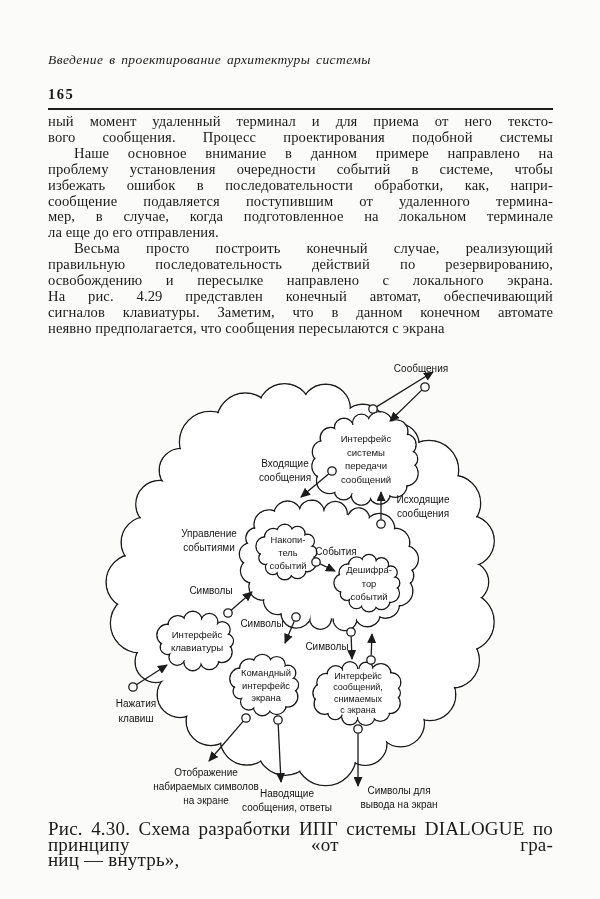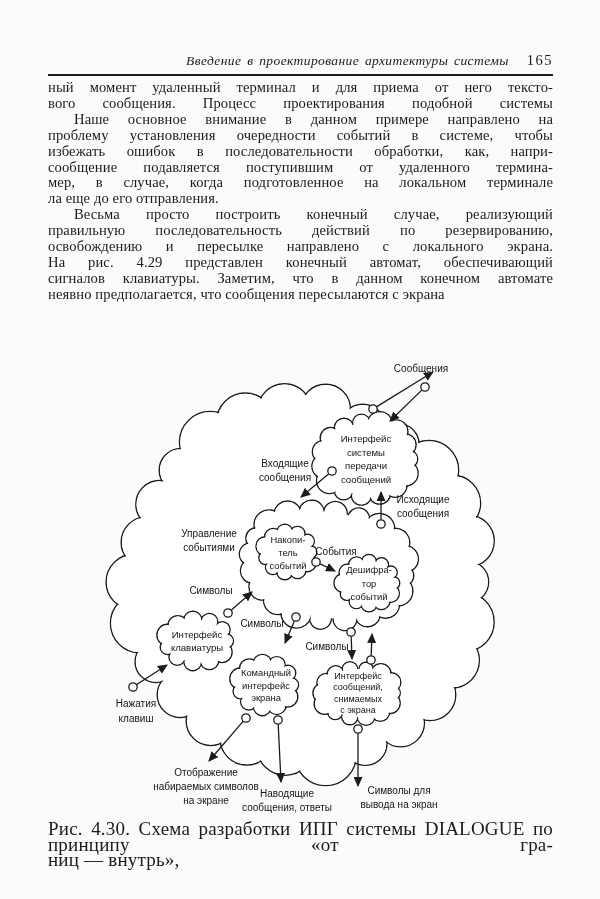--- a/index.html
+++ b/index.html
@@ -2,23 +2,23 @@
 <html><head>
 <meta charset="utf-8">
 <style>
   html,body{margin:0;padding:0;}
   .page{
     position:relative;width:600px;height:899px;overflow:hidden;
     background:#fbfbf9;color:#1b1b1b;
     font-family:"Liberation Serif",serif;
   }
   .content{position:absolute;left:48px;top:52px;width:505px;}
-  .rh{display:flex;align-items:baseline;justify-content:flex-end;gap:18px;
-      font-style:italic;font-size:13.5px;letter-spacing:.4px;word-spacing:2px;}
-  .rh-page{font-style:normal;font-size:14.5px;letter-spacing:1.5px;font-weight:400;}
+  .rh{display:flex;align-items:baseline;justify-content:center;gap:18px;
+      font-style:italic;font-size:13.5px;letter-spacing:.4px;word-spacing:2px;flex-direction:column;}
+  .rh-page{font-style:normal;font-size:14.5px;letter-spacing:1.5px;font-weight:700;}
   .rule{height:2px;background:#1b1b1b;margin-top:5px;}
   #body-text{margin-top:4px;font-size:14.6px;line-height:15.9px;letter-spacing:.1px;}
   .tline{text-align:justify;text-align-last:justify;}
   .tline.last{text-align-last:left;}
   .para.indent .tline:first-child{text-indent:26px;}
   #diagram{position:absolute;left:0;top:0;width:600px;height:899px;}
   .caption{position:absolute;left:48px;top:821px;width:505px;
            font-size:19px;line-height:15.6px;letter-spacing:.2px;}
   svg text{font-family:"Liberation Sans",sans-serif;fill:#141414;}
 </style>

